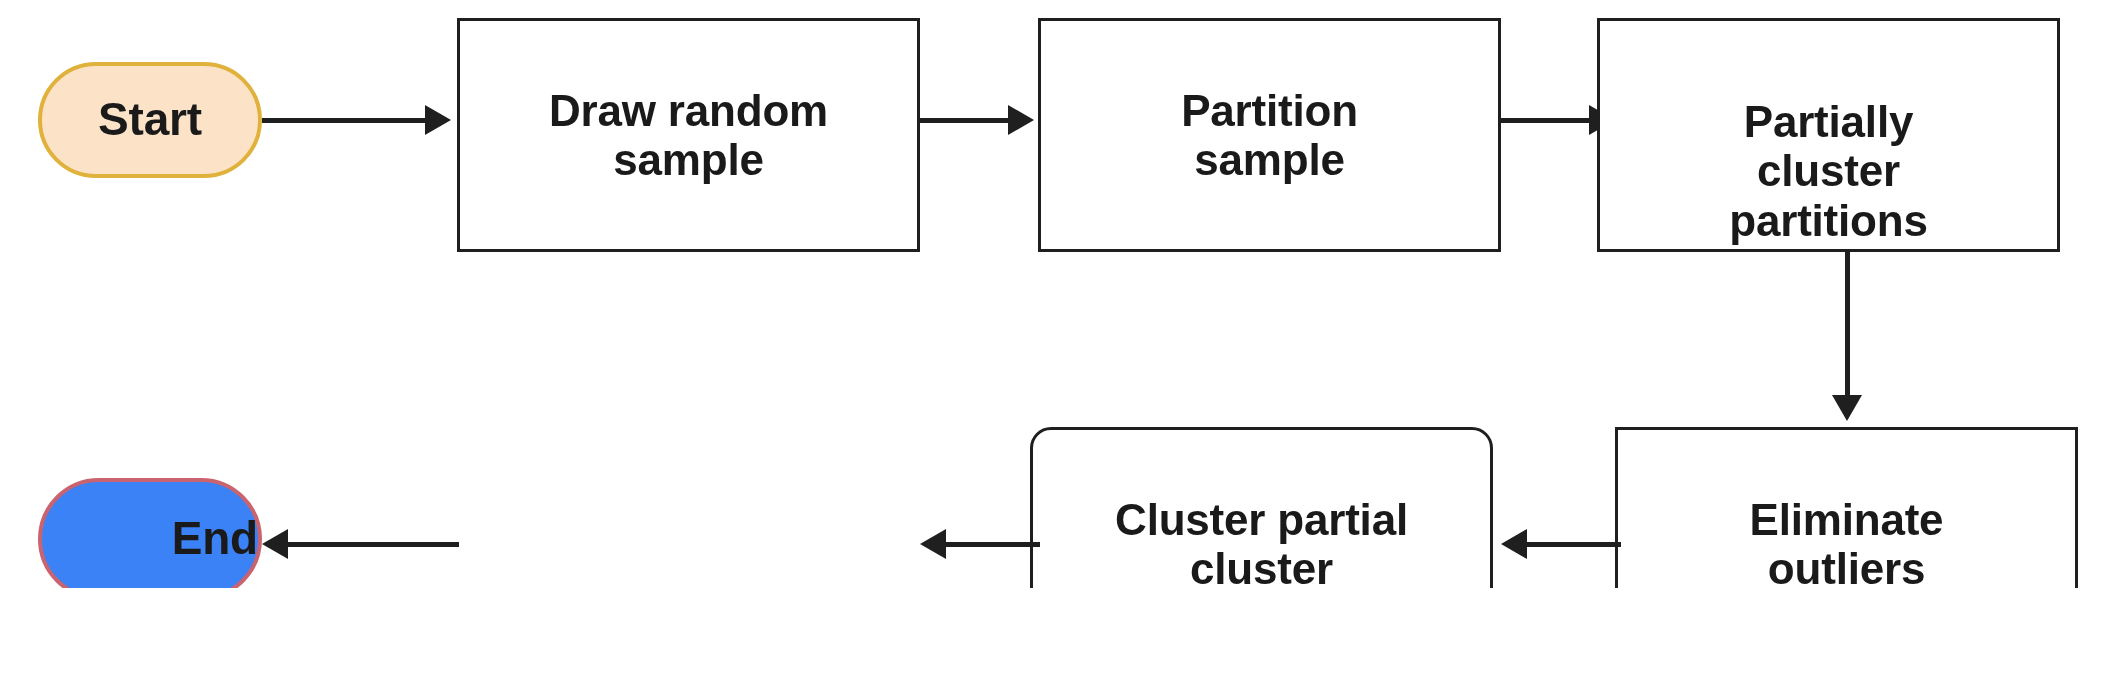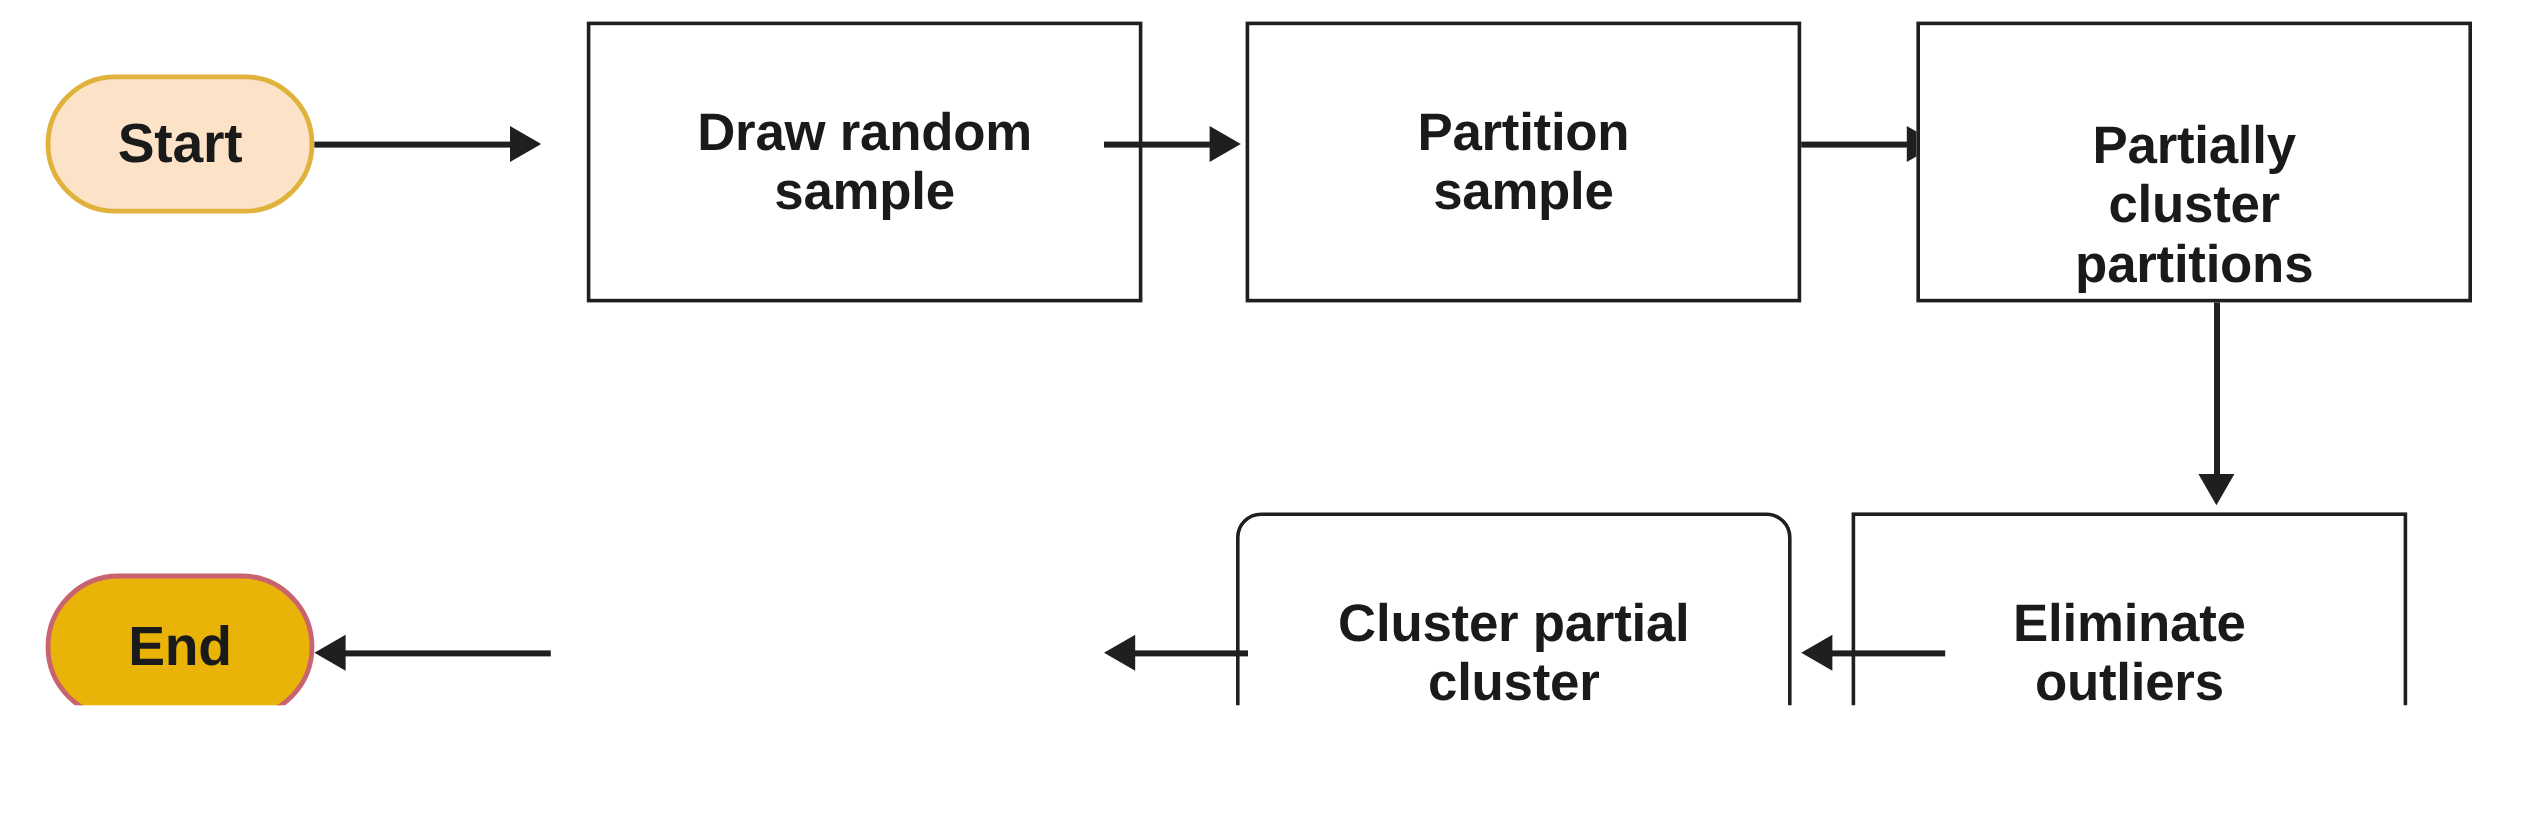--- a/index.html
+++ b/index.html
@@ -90,21 +90,21 @@
 
   <div class="node terminator" style="left:38px; top:62px; width:224px; height:116px; background:#fce3c8; border-color:#e0b23c;">
     <span class="node-label">Start</span>
   </div>
 
   <div class="edge" style="left:262px; top:105px; width:195px; height:30px;">
     <div class="shaft-h" style="left:0px; width:170px;"></div>
     <div class="arrowhead right" style="left:163px; top:0px;"></div>
   </div>
 
-  <div class="node process" style="left:457px; top:18px; width:463px; height:234px;margin-left:32px;">
+  <div class="node process" style="left:457px; top:18px; width:463px; height:234px;">
     <span class="node-label">Draw random
 sample</span>
   </div>
 
   <div class="edge" style="left:920px; top:105px; width:120px; height:30px;">
     <div class="shaft-h" style="left:0px; width:95px;"></div>
     <div class="arrowhead right" style="left:88px; top:0px;"></div>
   </div>
 
   <div class="node process" style="left:1038px; top:18px; width:463px; height:234px;">
@@ -121,21 +121,21 @@
     <span class="node-label">Partially
 cluster
 partitions</span>
   </div>
 
   <div class="edge" style="left:1832px; top:252px; width:30px; height:175px;">
     <div class="shaft-v" style="top:0px; height:150px;"></div>
     <div class="arrowhead down" style="left:0px; top:143px;"></div>
   </div>
 
-  <div class="node process" style="left:1543px; top:427px; width:463px; height:234px;justify-content:center;">
+  <div class="node process" style="left:1615px; top:427px; width:463px; height:234px;justify-content:center;">
     <span class="node-label">Eliminate
 outliers</span>
   </div>
 
   <div class="edge" style="left:1501px; top:529px; width:120px; height:30px;">
     <div class="shaft-h" style="left:25px; width:95px;"></div>
     <div class="arrowhead left" style="left:0px; top:0px;"></div>
   </div>
 
   <div class="node process" style="left:1030px; top:427px; width:463px; height:234px;border-radius:21px;">
@@ -147,17 +147,17 @@
     <div class="shaft-h" style="left:25px; width:95px;"></div>
     <div class="arrowhead left" style="left:0px; top:0px;"></div>
   </div>
 
 
   <div class="edge" style="left:262px; top:529px; width:197px; height:30px;">
     <div class="shaft-h" style="left:25px; width:172px;"></div>
     <div class="arrowhead left" style="left:0px; top:0px;"></div>
   </div>
 
-  <div class="node terminator" style="left:38px; top:478px; width:224px; height:122px; background:#eab308; border-color:#c9636f;">
+  <div class="node terminator" style="left:38px; top:478px; width:224px; height:122px; background:#3b82f6; border-color:#c9636f;justify-content:flex-end;">
     <span class="node-label">End</span>
   </div>
 
 </div>
 
 </body></html>

